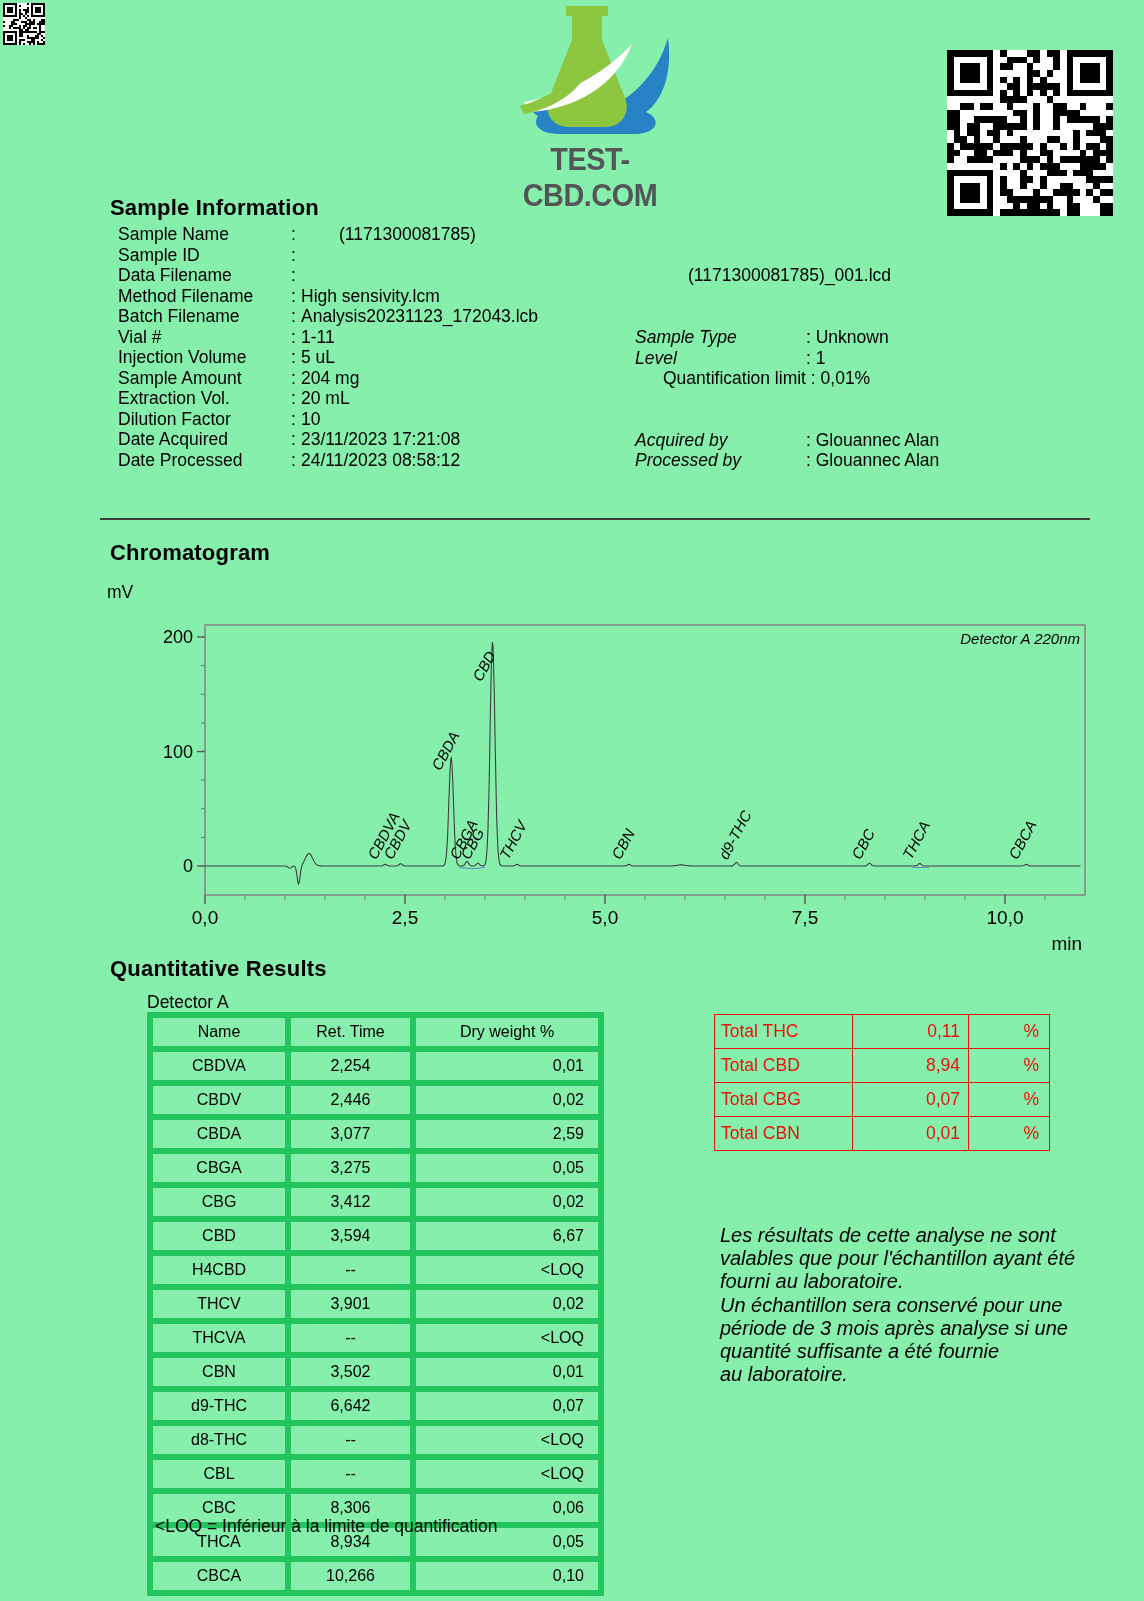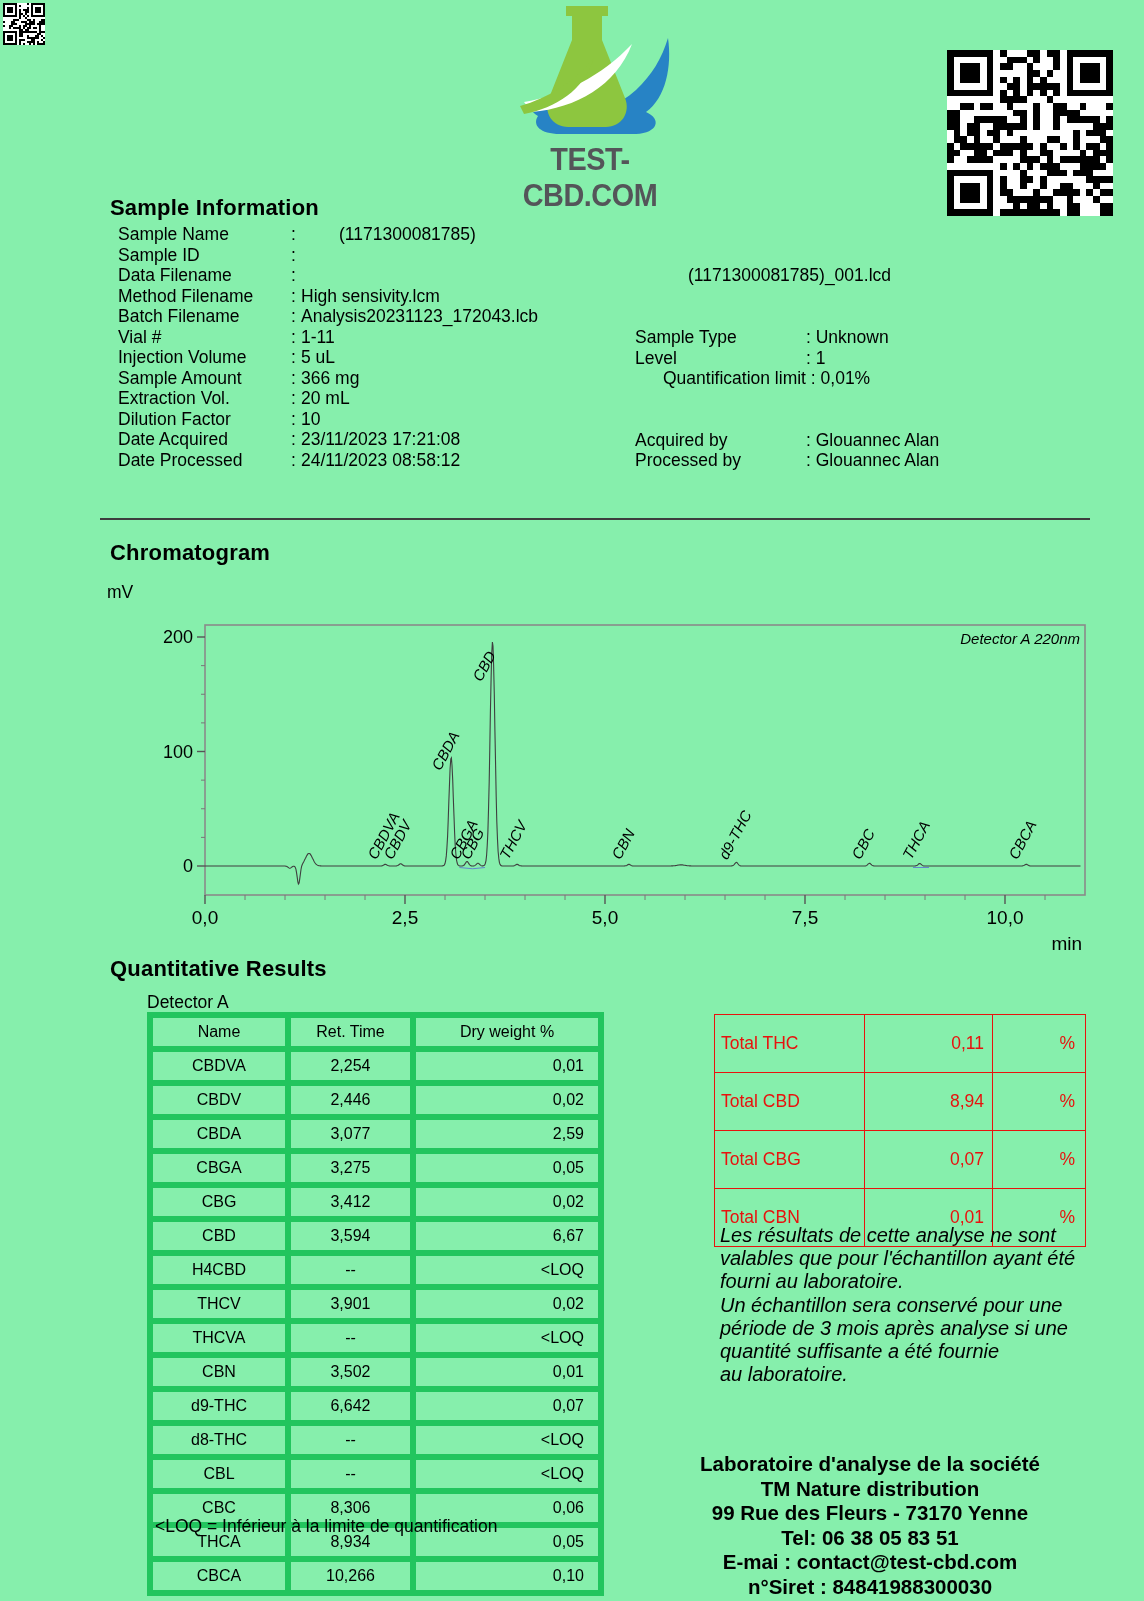--- a/index.html
+++ b/index.html
@@ -9,21 +9,21 @@
   .abs{position:absolute;}
   .h1{font-size:22px;font-weight:bold;letter-spacing:0.2px;}
   
   #si-left{left:118px;top:224px;font-size:17.5px;line-height:20.5px;}
   .si-row{display:flex;white-space:nowrap;}
   .si-label{display:inline-block;width:173px;}
   .si-colon{display:inline-block;width:10px;}
   .si-value{display:inline-block;}
   .si-indent{padding-left:38px;}
   .ri-row{font-size:17.5px;line-height:20.5px;white-space:nowrap;display:flex;}
-  .ri-label{display:inline-block;width:171px;}
+  .ri-label{display:inline-block;width:171px;font-style:italic;}
   
   #sep{left:100px;top:518px;width:990px;height:2px;background:#3d3d3d;}
   
   #chart-svg{left:140px;top:618px;}
   .peak-label{position:absolute;font-size:15px;font-style:italic;line-height:16px;white-space:nowrap;
               transform:rotate(-62deg);transform-origin:left bottom;color:#000;}
   #detector-label{left:920px;top:630px;width:160px;text-align:right;font-size:15px;font-style:italic;}
   #mv-label{left:107px;top:582px;font-size:17.5px;}
   
   table{border-collapse:collapse;}
@@ -31,21 +31,21 @@
   #qtable td,#qtable th{border:6px solid #22c55e;font-size:16px;font-weight:normal;
       height:28px;padding:0;}
   #qtable .c-name{width:132px;text-align:center;}
   #qtable .c-ret{width:119px;text-align:center;}
   #qtable .c-dry{width:168px;text-align:right;padding-right:14px;}
   #qtable th.c-dry{text-align:center;padding-right:0;}
   #det-a{left:147px;top:992px;font-size:17.5px;}
   #loq-note{left:155px;top:1516px;font-size:17.5px;}
   
   #ttable{left:714px;top:1014px;}
-  #ttable td{border:1.5px solid var(--red);color:var(--red);font-size:17.5px;height:25px;padding:16px;}
+  #ttable td{border:1.5px solid var(--red);color:var(--red);font-size:17.5px;height:25px;padding:4px;}
   #ttable .t-label{width:127px;text-align:left;padding-left:6px;}
   #ttable .t-val{width:103px;text-align:right;padding-right:8px;}
   #ttable .t-pct{width:66px;text-align:right;padding-right:10px;}
   
   #disclaimer{left:720px;top:1224px;width:360px;font-size:20px;font-style:italic;
               line-height:23.2px;white-space:pre-line;}
   #lab-block{left:620px;top:1452px;width:500px;text-align:center;font-weight:bold;
              font-size:20.5px;line-height:24.6px;white-space:pre-line;}
   
   #logo{left:500px;top:4px;width:180px;text-align:center;}
@@ -660,21 +660,21 @@
         <span class="si-value">1-11</span>
       </div>
       <div class="si-row">
         <span class="si-label">Injection Volume</span>
         <span class="si-colon">:</span>
         <span class="si-value">5 uL</span>
       </div>
       <div class="si-row">
         <span class="si-label">Sample Amount</span>
         <span class="si-colon">:</span>
-        <span class="si-value">366 mg</span>
+        <span class="si-value">204 mg</span>
       </div>
       <div class="si-row">
         <span class="si-label">Extraction Vol.</span>
         <span class="si-colon">:</span>
         <span class="si-value">20 mL</span>
       </div>
       <div class="si-row">
         <span class="si-label">Dilution Factor</span>
         <span class="si-colon">:</span>
         <span class="si-value">10</span>
@@ -905,20 +905,14 @@
   </table>
 
   <div class="abs" id="disclaimer">Les résultats de cette analyse ne sont
 valables que pour l'échantillon ayant été
 fourni au laboratoire.
 Un échantillon sera conservé pour une
 période de 3 mois après analyse si une
 quantité suffisante a été fournie
 au laboratoire.</div>
 
-  <div class="abs" id="lab-block">Laboratoire d'analyse de la société
-TM Nature distribution
-99 Rue des Fleurs - 73170 Yenne
-Tel: 06 38 05 83 51
-E-mai : contact@test-cbd.com
-n°Siret : 84841988300030</div>
 
 </div>
 
 </body></html>

